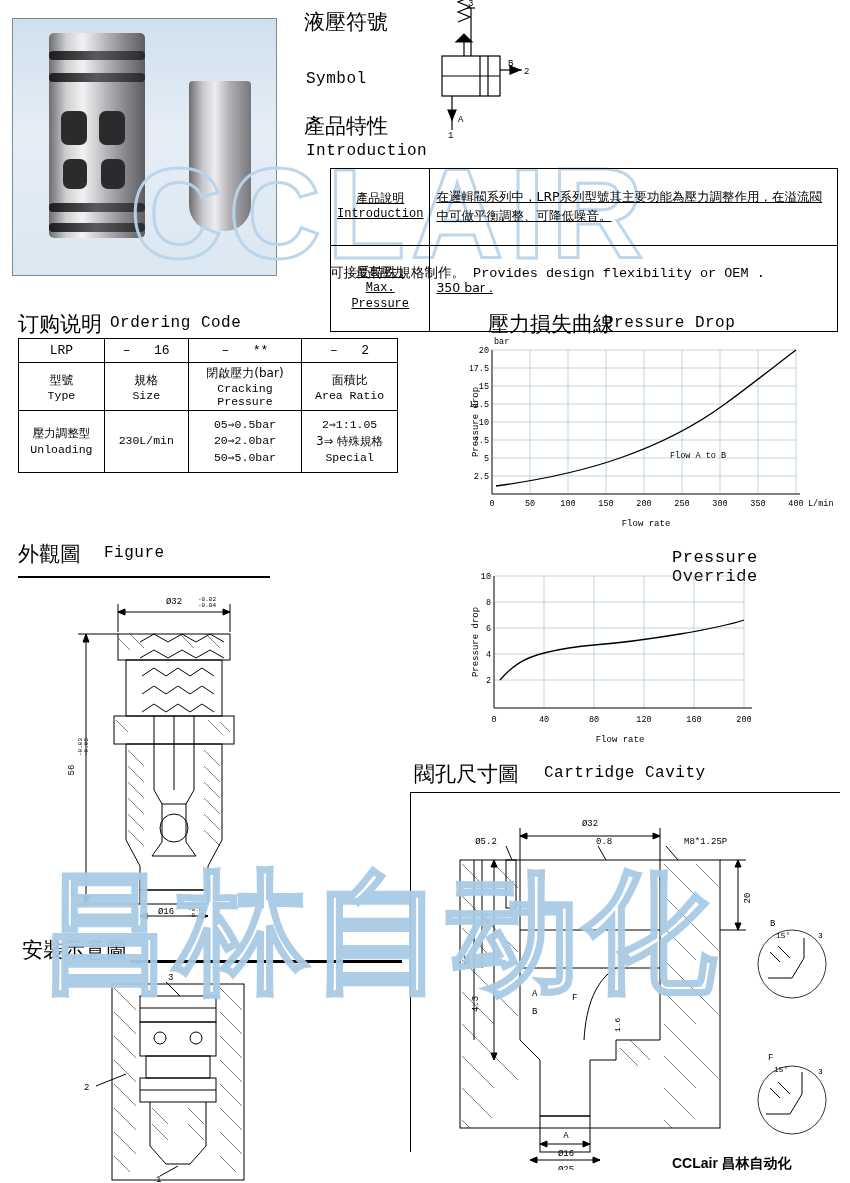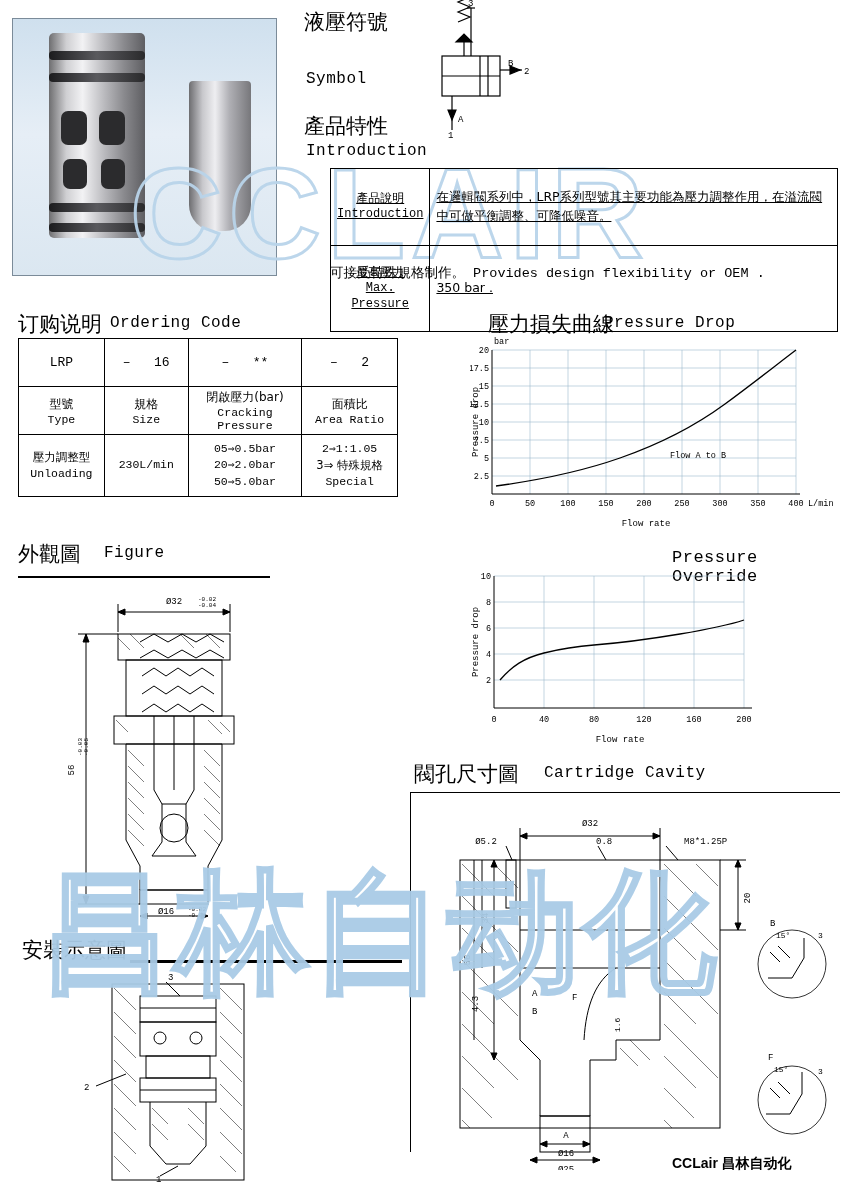--- a/index.html
+++ b/index.html
@@ -96,21 +96,21 @@
   }
 
   
   .ord-table {
     left: 18px; top: 338px; width: 380px;
     border-collapse: collapse;
     font-size: 12px;
     text-align: center;
   }
   .ord-table td { border: 1px solid #000; padding: 2px 3px; }
-  .ord-table .code { font-family:"Liberation Mono", monospace; font-size: 13px; padding: 16px 2px;}
+  .ord-table .code { font-family:"Liberation Mono", monospace; font-size: 13px; padding: 4px 2px;}
   .ord-table .hdr .c { font-family:"DejaVu Sans", sans-serif; font-size: 12px; display:block;}
   .ord-table .hdr .e { font-family:"Liberation Mono", monospace; font-size: 11.5px; display:block;}
   .ord-table .cell { font-family:"Liberation Mono", monospace; font-size: 11.5px; line-height:1.45; }
   .ord-table .cell .c { font-family:"DejaVu Sans", sans-serif; font-size: 11.5px; display:block;}
 
   
   .axis-lbl { font-family:"Liberation Mono", monospace; font-size: 8.5px; }
   .axis-name { font-family:"Liberation Mono", monospace; font-size: 9px; }
 
   

